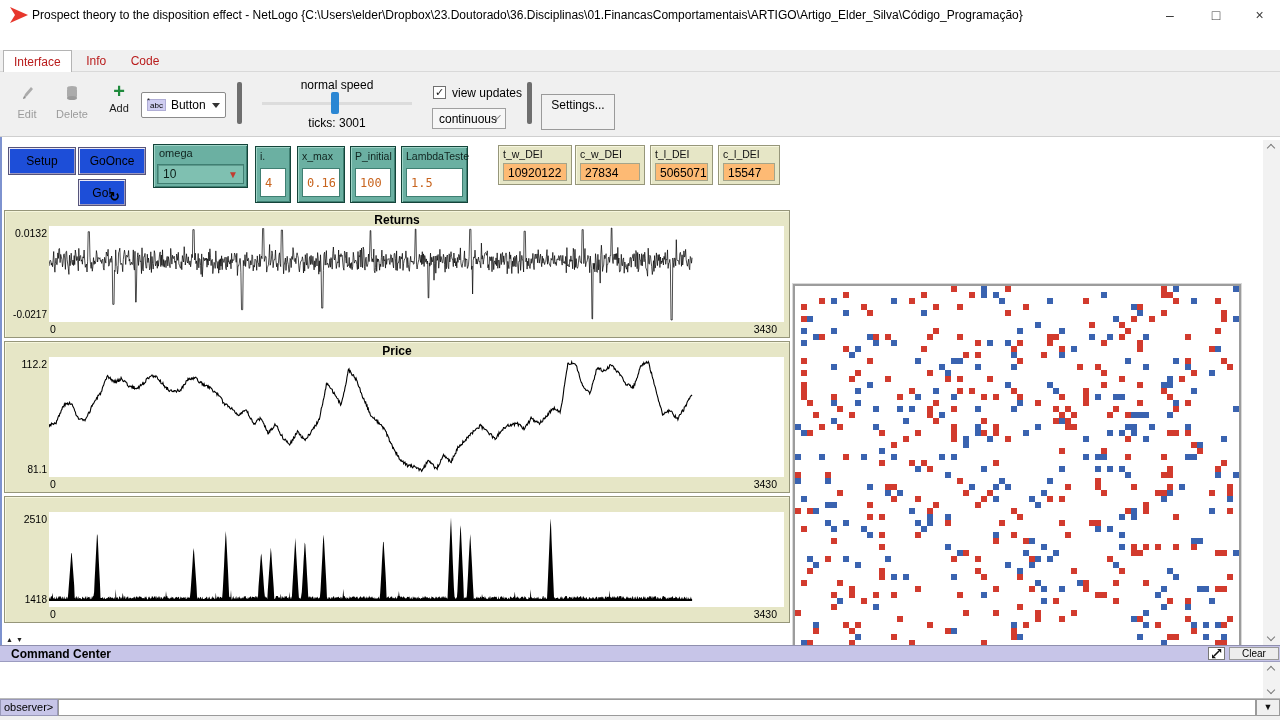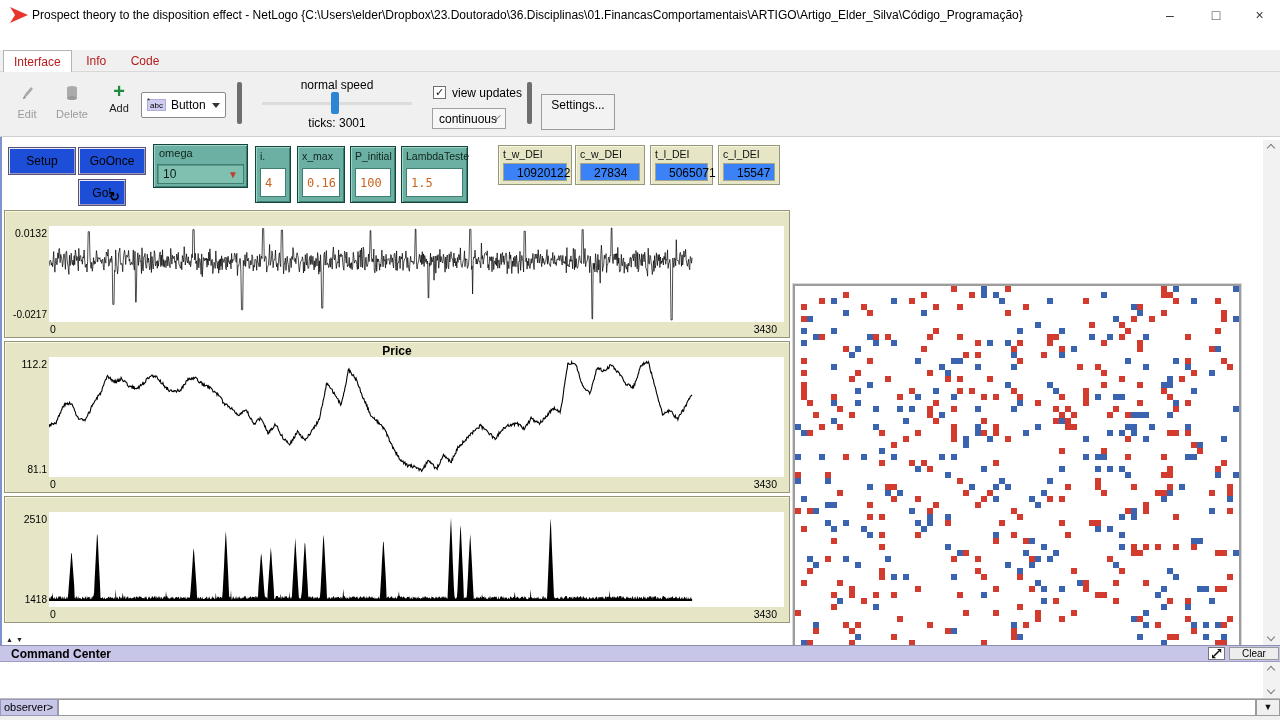--- a/index.html
+++ b/index.html
@@ -57,21 +57,21 @@
   .chooser-label { position:absolute; left:5px; top:2px; font-size:11px; color:#10241f; }
   .chooser-val { position:absolute; left:3px; right:3px; top:19px; bottom:3px; background:#7fc0b1; border:1px solid #3f7f72; box-shadow:inset 1px 1px 0 #5d998c; display:flex; align-items:center; padding:0 5px; font-size:12px; color:#0d1f1a; }
   .chooser-arrow { margin-left:auto; font-size:10px; color:#c23b30; }
 
   .nl-input { position:absolute; top:146px; height:57px; background:#6bb0a2; border:1px solid #14443a; box-shadow:inset 1px 1px 0 #9ed3c6, inset -1px -1px 0 #3f7f72; }
   .nl-input-label { position:absolute; left:4px; top:3px; font-size:10.5px; color:#10241f; white-space:nowrap; }
   .nl-input-box { position:absolute; left:4px; right:4px; top:21px; height:29px; background:#fff; border:1px solid #3f7f72; font-family:"DejaVu Sans Mono", monospace; font-size:12px; color:#c8641e; padding:2px 4px; }
 
   .monitor { position:absolute; top:145px; height:40px; background:#e6e6c6; border:1px solid #96967a; box-shadow:inset 1px 1px 0 #f6f6dd; }
   .mon-label { position:absolute; left:4px; top:2px; font-size:10.5px; color:#111; }
-  .mon-val { position:absolute; left:4px; right:4px; top:17px; height:18px; background:#3b82f6; border:1px solid #a5a58a; font-size:12px; padding:2px 13px; }
+  .mon-val { position:absolute; left:4px; right:4px; top:17px; height:18px; background:#fdba74; border:1px solid #a5a58a; font-size:12px; padding:2px 4px; }
 
   .plot { position:absolute; left:4px; width:786px; background:#e6e6c6; border:1px solid #96967a; box-shadow:inset 1px 1px 0 #f6f6dd; }
   .plot-title { position:absolute; left:0; right:0; top:2px; text-align:center; font-size:12px; font-weight:bold; }
   .plot-area { position:absolute; left:44px; top:15px; right:5px; bottom:15px; background:#fff; }
   .plot-area svg { position:absolute; left:0; top:0; width:100%; height:100%; }
   .ylab-max { position:absolute; left:2px; top:16px; width:40px; text-align:right; font-size:10.5px; }
   .ylab-min { position:absolute; left:2px; bottom:17px; width:40px; text-align:right; font-size:10px; }
   .xlab0 { position:absolute; left:45px; bottom:2px; font-size:10.5px; }
   .xlabmax { position:absolute; right:12px; bottom:2px; font-size:10.5px; }
 
@@ -204,20 +204,21 @@
     <div class="monitor" style="left:650px;top:8px;width:63px">
       <div class="mon-label">t_l_DEI</div>
       <div class="mon-val">5065071</div>
     </div>
     <div class="monitor" style="left:718px;top:8px;width:62px">
       <div class="mon-label">c_l_DEI</div>
       <div class="mon-val">15547</div>
     </div>
 
     <div class="plot" style="top:73px;height:128px">
+      <div class="plot-title">Returns</div>
       <div class="ylab-max">0.0132</div>
       <div class="ylab-min">-0.0217</div>
       <div class="plot-area">
           <svg id="svg-plot-0">
             <polyline points="0.0,40.0 0.6,36.0 1.2,34.2 1.8,34.9 2.3,39.1 2.9,36.9 3.5,40.7 4.1,34.2 4.7,25.5 5.3,40.1 5.9,46.2 6.4,37.5 7.0,32.1 7.6,38.4 8.2,38.7 8.8,26.9 9.4,32.4 9.9,22.8 10.5,22.5 11.1,36.6 11.7,28.4 12.3,31.0 12.9,33.5 13.5,40.9 14.0,37.5 14.6,28.9 15.2,27.8 15.8,33.0 16.4,43.4 17.0,25.7 17.6,25.2 18.1,33.4 18.7,38.0 19.3,42.2 19.9,48.4 20.5,29.2 21.1,39.7 21.7,34.5 22.2,27.2 22.8,36.1 23.4,38.7 24.0,34.0 24.6,39.6 25.2,29.6 25.7,38.6 26.3,24.0 26.9,28.0 27.5,34.5 28.1,30.5 28.7,34.6 29.3,44.8 29.8,22.4 30.4,34.8 31.0,30.4 31.6,29.5 32.2,35.2 32.8,33.8 33.4,38.2 33.9,30.8 34.5,32.1 35.1,24.0 35.7,34.2 36.3,41.3 36.9,39.2 37.4,38.0 38.0,46.0 38.6,35.2 39.2,5.7 39.8,5.7 40.4,5.7 41.0,31.5 41.5,38.4 42.1,42.4 42.7,36.3 43.3,45.2 43.9,40.6 44.5,31.6 45.1,38.4 45.6,34.9 46.2,37.7 46.8,35.6 47.4,24.6 48.0,28.4 48.6,36.0 49.2,31.5 49.7,32.4 50.3,32.9 50.9,31.7 51.5,35.4 52.1,34.4 52.7,37.4 53.2,33.8 53.8,33.0 54.4,41.6 55.0,44.1 55.6,31.3 56.2,34.1 56.8,37.1 57.3,26.0 57.9,28.1 58.5,30.1 59.1,23.3 59.7,40.2 60.3,38.9 60.9,33.3 61.4,32.6 62.0,36.4 62.6,30.0 63.2,34.8 63.8,78.4 64.4,78.4 65.0,78.4 65.5,44.3 66.1,45.5 66.7,23.9 67.3,39.7 67.9,40.3 68.5,47.9 69.0,43.3 69.6,26.6 70.2,25.4 70.8,22.2 71.4,36.7 72.0,38.7 72.6,37.3 73.1,38.0 73.7,45.7 74.3,33.6 74.9,28.1 75.5,24.2 76.1,28.2 76.7,38.5 77.2,30.7 77.8,29.1 78.4,31.2 79.0,29.7 79.6,24.5 80.2,35.1 80.7,33.1 81.3,39.1 81.9,38.2 82.5,36.2 83.1,38.5 83.7,38.2 84.3,23.9 84.8,40.6 85.4,44.1 86.0,25.3 86.6,76.1 87.2,76.1 87.8,42.8 88.4,31.3 88.9,26.8 89.5,39.4 90.1,30.7 90.7,28.9 91.3,35.6 91.9,34.9 92.5,47.6 93.0,21.8 93.6,43.1 94.2,44.9 94.8,30.7 95.4,30.7 96.0,27.4 96.5,37.0 97.1,42.2 97.7,42.0 98.3,28.2 98.9,36.5 99.5,32.0 100.1,37.4 100.6,43.9 101.2,42.5 101.8,25.8 102.4,46.5 103.0,30.5 103.6,37.8 104.2,43.1 104.7,37.7 105.3,24.7 105.9,27.8 106.5,39.9 107.1,37.7 107.7,35.3 108.3,42.3 108.8,34.5 109.4,40.2 110.0,34.2 110.6,28.1 111.2,25.9 111.8,40.6 112.3,29.0 112.9,39.2 113.5,23.8 114.1,40.4 114.7,33.6 115.3,41.2 115.9,34.8 116.4,34.6 117.0,41.6 117.6,33.1 118.2,30.4 118.8,39.9 119.4,30.7 120.0,35.2 120.5,38.9 121.1,41.7 121.7,22.4 122.3,30.8 122.9,38.1 123.5,29.3 124.1,32.5 124.6,32.3 125.2,30.2 125.8,36.5 126.4,35.0 127.0,43.0 127.6,28.0 128.1,29.8 128.7,34.4 129.3,26.3 129.9,37.9 130.5,39.3 131.1,41.2 131.7,42.3 132.2,35.7 132.8,43.7 133.4,29.6 134.0,32.8 134.6,36.0 135.2,20.7 135.8,29.7 136.3,39.0 136.9,34.6 137.5,27.8 138.1,35.1 138.7,37.0 139.3,30.8 139.8,37.5 140.4,38.7 141.0,34.9 141.6,40.8 142.2,36.0 142.8,28.3 143.4,31.6 143.9,3.6 144.5,3.6 145.1,3.6 145.7,34.0 146.3,27.2 146.9,37.6 147.5,34.9 148.0,43.9 148.6,37.0 149.2,27.5 149.8,41.8 150.4,32.5 151.0,33.2 151.6,39.4 152.1,48.4 152.7,27.9 153.3,50.8 153.9,40.6 154.5,31.5 155.1,32.8 155.6,34.8 156.2,32.2 156.8,34.2 157.4,32.0 158.0,41.2 158.6,32.8 159.2,39.1 159.7,26.2 160.3,35.0 160.9,22.8 161.5,31.5 162.1,39.6 162.7,34.0 163.3,33.4 163.8,47.6 164.4,42.0 165.0,36.3 165.6,36.9 166.2,42.4 166.8,24.9 167.4,35.8 167.9,36.2 168.5,42.3 169.1,35.4 169.7,47.2 170.3,33.7 170.9,44.0 171.4,32.8 172.0,40.2 172.6,29.8 173.2,43.7 173.8,32.7 174.4,35.2 175.0,36.5 175.5,34.2 176.1,31.1 176.7,42.3 177.3,43.8 177.9,31.3 178.5,40.9 179.1,30.2 179.6,36.0 180.2,35.5 180.8,38.1 181.4,33.7 182.0,42.8 182.6,27.4 183.1,36.9 183.7,33.5 184.3,34.3 184.9,34.2 185.5,27.1 186.1,28.5 186.7,31.8 187.2,36.3 187.8,27.3 188.4,49.5 189.0,39.8 189.6,39.9 190.2,37.6 190.8,32.5 191.3,32.6 191.9,46.2 192.5,83.7 193.1,83.7 193.7,83.7 194.3,34.4 194.9,39.8 195.4,38.5 196.0,28.7 196.6,40.5 197.2,32.9 197.8,26.3 198.4,35.0 198.9,32.8 199.5,32.3 200.1,42.4 200.7,42.1 201.3,34.6 201.9,39.0 202.5,37.8 203.0,28.8 203.6,30.3 204.2,44.9 204.8,39.3 205.4,41.1 206.0,33.2 206.6,34.2 207.1,34.5 207.7,44.3 208.3,29.9 208.9,36.7 209.5,37.2 210.1,40.8 210.7,28.3 211.2,40.5 211.8,32.4 212.4,30.1 213.0,32.7 213.6,2.5 214.2,2.5 214.7,2.5 215.3,35.4 215.9,32.8 216.5,30.2 217.1,30.7 217.7,46.1 218.3,41.0 218.8,40.5 219.4,38.8 220.0,31.5 220.6,18.5 221.2,39.2 221.8,36.6 222.4,33.2 222.9,24.9 223.5,27.4 224.1,41.7 224.7,35.5 225.3,33.4 225.9,33.5 226.5,24.0 227.0,34.7 227.6,40.8 228.2,37.3 228.8,44.6 229.4,37.6 230.0,29.2 230.5,26.8 231.1,37.4 231.7,40.6 232.3,4.1 232.9,4.1 233.5,4.1 234.1,34.9 234.6,47.8 235.2,39.2 235.8,35.9 236.4,32.0 237.0,44.4 237.6,36.6 238.2,30.3 238.7,35.8 239.3,38.5 239.9,46.3 240.5,45.3 241.1,32.4 241.7,34.1 242.2,41.6 242.8,30.5 243.4,33.4 244.0,21.6 244.6,26.9 245.2,34.4 245.8,35.6 246.3,32.3 246.9,37.7 247.5,29.5 248.1,26.8 248.7,29.5 249.3,32.2 249.9,42.2 250.4,45.9 251.0,39.5 251.6,35.9 252.2,34.7 252.8,34.8 253.4,30.8 254.0,34.0 254.5,47.0 255.1,36.2 255.7,45.1 256.3,28.7 256.9,35.0 257.5,39.1 258.0,27.3 258.6,39.2 259.2,42.6 259.8,41.2 260.4,31.8 261.0,30.4 261.6,38.6 262.1,29.4 262.7,37.0 263.3,38.5 263.9,30.3 264.5,37.9 265.1,43.9 265.7,34.8 266.2,41.2 266.8,32.3 267.4,32.7 268.0,40.0 268.6,26.6 269.2,32.2 269.8,48.2 270.3,34.8 270.9,45.7 271.5,28.8 272.1,43.0 272.7,82.1 273.3,82.1 273.8,82.1 274.4,44.6 275.0,28.3 275.6,26.2 276.2,39.1 276.8,32.2 277.4,24.6 277.9,38.8 278.5,37.1 279.1,38.0 279.7,41.6 280.3,39.7 280.9,32.8 281.5,41.2 282.0,31.6 282.6,34.3 283.2,43.1 283.8,27.2 284.4,21.0 285.0,32.2 285.5,34.0 286.1,28.5 286.7,32.9 287.3,42.5 287.9,38.0 288.5,35.8 289.1,36.8 289.6,24.0 290.2,41.3 290.8,28.9 291.4,30.6 292.0,27.7 292.6,30.4 293.2,29.3 293.7,36.1 294.3,41.6 294.9,44.2 295.5,25.2 296.1,26.4 296.7,32.5 297.3,37.1 297.8,26.0 298.4,40.8 299.0,38.9 299.6,39.4 300.2,31.4 300.8,41.6 301.3,37.4 301.9,42.5 302.5,36.6 303.1,43.7 303.7,40.4 304.3,26.3 304.9,31.4 305.4,37.1 306.0,35.4 306.6,34.0 307.2,35.1 307.8,38.4 308.4,43.5 309.0,25.5 309.5,42.8 310.1,29.6 310.7,30.7 311.3,24.0 311.9,41.0 312.5,22.1 313.1,34.9 313.6,41.7 314.2,21.1 314.8,23.8 315.4,40.3 316.0,44.1 316.6,32.9 317.1,31.2 317.7,40.3 318.3,40.5 318.9,37.4 319.5,28.0 320.1,35.6 320.7,24.1 321.2,4.6 321.8,4.6 322.4,30.8 323.0,35.6 323.6,32.8 324.2,36.1 324.8,23.0 325.3,44.6 325.9,46.8 326.5,41.5 327.1,29.4 327.7,45.3 328.3,32.7 328.8,35.8 329.4,33.1 330.0,35.7 330.6,44.2 331.2,38.0 331.8,40.6 332.4,31.4 332.9,24.1 333.5,35.5 334.1,40.8 334.7,30.0 335.3,34.8 335.9,33.7 336.5,42.1 337.0,28.3 337.6,38.4 338.2,33.6 338.8,32.9 339.4,33.3 340.0,32.5 340.6,38.2 341.1,38.6 341.7,28.5 342.3,29.1 342.9,36.3 343.5,31.9 344.1,38.9 344.6,41.9 345.2,27.7 345.8,27.3 346.4,32.4 347.0,44.2 347.6,24.9 348.2,44.6 348.7,37.1 349.3,37.0 349.9,34.9 350.5,30.2 351.1,42.6 351.7,30.6 352.3,31.0 352.8,33.1 353.4,27.3 354.0,44.4 354.6,37.4 355.2,34.2 355.8,32.9 356.4,32.1 356.9,24.9 357.5,32.7 358.1,41.7 358.7,31.6 359.3,38.3 359.9,43.6 360.4,45.3 361.0,36.3 361.6,30.3 362.2,35.9 362.8,35.0 363.4,36.3 364.0,35.1 364.5,38.3 365.1,37.4 365.7,30.0 366.3,3.1 366.9,3.1 367.5,38.4 368.1,43.0 368.6,39.2 369.2,36.2 369.8,33.6 370.4,28.3 371.0,32.5 371.6,36.4 372.2,29.1 372.7,38.7 373.3,25.7 373.9,37.9 374.5,27.9 375.1,40.5 375.7,29.5 376.2,31.8 376.8,36.2 377.4,32.9 378.0,37.8 378.6,35.0 379.2,71.9 379.8,71.9 380.3,36.9 380.9,40.2 381.5,27.1 382.1,38.8 382.7,31.3 383.3,35.9 383.9,33.4 384.4,30.3 385.0,54.2 385.6,37.2 386.2,30.0 386.8,47.2 387.4,35.3 387.9,29.7 388.5,34.3 389.1,28.5 389.7,42.2 390.3,36.2 390.9,23.3 391.5,36.0 392.0,30.5 392.6,32.9 393.2,36.6 393.8,36.9 394.4,28.3 395.0,31.6 395.6,38.7 396.1,46.2 396.7,31.0 397.3,42.8 397.9,29.8 398.5,29.0 399.1,40.9 399.7,42.7 400.2,27.8 400.8,36.0 401.4,31.7 402.0,25.7 402.6,30.6 403.2,33.3 403.7,33.0 404.3,40.6 404.9,27.0 405.5,36.9 406.1,32.3 406.7,40.0 407.3,35.6 407.8,41.9 408.4,31.5 409.0,36.4 409.6,28.5 410.2,28.8 410.8,34.0 411.4,21.9 411.9,36.7 412.5,40.2 413.1,41.4 413.7,37.2 414.3,34.3 414.9,33.7 415.5,24.9 416.0,40.7 416.6,32.5 417.2,33.8 417.8,33.1 418.4,42.4 419.0,40.6 419.5,38.8 420.1,30.7 420.7,3.3 421.3,3.3 421.9,3.3 422.5,43.4 423.1,40.0 423.6,68.0 424.2,34.5 424.8,30.9 425.4,32.1 426.0,24.1 426.6,31.5 427.2,38.0 427.7,32.9 428.3,38.1 428.9,34.1 429.5,31.1 430.1,35.7 430.7,35.3 431.2,38.3 431.8,41.8 432.4,17.1 433.0,33.1 433.6,29.6 434.2,38.2 434.8,33.5 435.3,30.7 435.9,27.1 436.5,26.5 437.1,27.4 437.7,29.3 438.3,24.8 438.9,41.8 439.4,38.6 440.0,44.1 440.6,30.8 441.2,31.0 441.8,34.8 442.4,30.7 443.0,45.7 443.5,33.9 444.1,30.7 444.7,43.6 445.3,36.0 445.9,34.8 446.5,38.3 447.0,31.9 447.6,39.7 448.2,26.9 448.8,42.3 449.4,34.5 450.0,34.0 450.6,42.1 451.1,34.9 451.7,27.7 452.3,38.6 452.9,28.7 453.5,26.5 454.1,36.3 454.7,29.9 455.2,38.6 455.8,35.3 456.4,29.2 457.0,26.9 457.6,28.7 458.2,47.8 458.8,35.4 459.3,38.5 459.9,42.6 460.5,25.9 461.1,32.8 461.7,28.9 462.3,39.7 462.8,47.5 463.4,35.1 464.0,40.6 464.6,31.5 465.2,40.3 465.8,30.1 466.4,31.5 466.9,40.8 467.5,29.1 468.1,37.1 468.7,38.7 469.3,47.4 469.9,35.2 470.5,35.3 471.0,25.3 471.6,44.4 472.2,35.9 472.8,29.4 473.4,32.7 474.0,35.7 474.6,46.0 475.1,5.2 475.7,5.2 476.3,5.2 476.9,35.8 477.5,32.1 478.1,43.1 478.6,35.2 479.2,39.8 479.8,32.3 480.4,40.2 481.0,42.5 481.6,37.4 482.2,32.7 482.7,37.3 483.3,35.1 483.9,27.4 484.5,39.3 485.1,43.6 485.7,30.4 486.3,28.0 486.8,32.7 487.4,32.1 488.0,27.9 488.6,36.8 489.2,23.7 489.8,32.5 490.3,37.1 490.9,31.9 491.5,28.1 492.1,35.7 492.7,40.7 493.3,30.1 493.9,37.2 494.4,32.5 495.0,35.2 495.6,38.6 496.2,36.3 496.8,35.3 497.4,30.5 498.0,23.6 498.5,38.2 499.1,29.7 499.7,35.7 500.3,38.0 500.9,39.2 501.5,40.6 502.1,32.4 502.6,33.8 503.2,34.2 503.8,26.4 504.4,37.5 505.0,37.2 505.6,29.6 506.1,38.1 506.7,36.3 507.3,39.5 507.9,33.2 508.5,32.9 509.1,34.1 509.7,29.6 510.2,30.3 510.8,34.7 511.4,29.8 512.0,29.3 512.6,35.8 513.2,39.1 513.8,29.4 514.3,36.1 514.9,37.1 515.5,35.6 516.1,37.8 516.7,30.4 517.3,46.8 517.9,21.6 518.4,39.9 519.0,38.8 519.6,38.9 520.2,41.0 520.8,33.5 521.4,35.4 521.9,29.9 522.5,35.2 523.1,34.2 523.7,42.8 524.3,22.3 524.9,26.7 525.5,43.7 526.0,23.3 526.6,41.4 527.2,32.6 527.8,40.8 528.4,42.3 529.0,40.4 529.6,35.0 530.1,30.3 530.7,29.8 531.3,36.2 531.9,35.9 532.5,37.5 533.1,3.6 533.6,3.6 534.2,3.6 534.8,37.6 535.4,32.0 536.0,22.5 536.6,40.7 537.2,36.8 537.7,36.3 538.3,34.2 538.9,29.4 539.5,31.5 540.1,33.2 540.7,46.7 541.3,30.0 541.8,37.0 542.4,42.3 543.0,92.9 543.6,92.9 544.2,37.2 544.8,43.2 545.4,37.3 545.9,45.9 546.5,27.7 547.1,34.2 547.7,45.8 548.3,46.4 548.9,28.3 549.4,43.9 550.0,33.7 550.6,41.0 551.2,57.1 551.8,29.2 552.4,19.2 553.0,28.7 553.5,45.4 554.1,41.1 554.7,39.1 555.3,29.2 555.9,32.7 556.5,31.4 557.1,27.7 557.6,46.6 558.2,38.4 558.8,38.4 559.4,31.5 560.0,31.1 560.6,36.4 561.2,29.4 561.7,29.6 562.3,2.0 562.9,2.0 563.5,34.1 564.1,37.5 564.7,30.2 565.2,28.0 565.8,33.6 566.4,27.8 567.0,33.7 567.6,27.5 568.2,39.6 568.8,21.4 569.3,37.4 569.9,32.0 570.5,45.9 571.1,45.6 571.7,43.2 572.3,28.3 572.9,38.9 573.4,39.9 574.0,33.3 574.6,31.9 575.2,47.2 575.8,36.0 576.4,39.9 577.0,41.6 577.5,43.2 578.1,38.4 578.7,46.2 579.3,37.1 579.9,40.0 580.5,37.7 581.0,31.5 581.6,31.4 582.2,41.2 582.8,31.9 583.4,31.7 584.0,28.3 584.6,35.0 585.1,27.6 585.7,28.5 586.3,40.7 586.9,24.5 587.5,27.3 588.1,42.7 588.7,26.5 589.2,45.8 589.8,42.9 590.4,28.0 591.0,33.9 591.6,34.2 592.2,39.4 592.7,27.7 593.3,39.9 593.9,29.1 594.5,28.6 595.1,35.8 595.7,26.2 596.3,32.7 596.8,41.9 597.4,43.0 598.0,45.2 598.6,50.2 599.2,22.2 599.8,37.6 600.4,38.1 600.9,29.3 601.5,30.1 602.1,36.0 602.7,40.5 603.3,48.5 603.9,44.4 604.5,34.7 605.0,45.4 605.6,29.6 606.2,42.1 606.8,38.8 607.4,26.9 608.0,33.6 608.5,39.6 609.1,28.7 609.7,34.6 610.3,28.5 610.9,41.5 611.5,31.0 612.1,37.9 612.6,35.1 613.2,36.4 613.8,32.0 614.4,39.0 615.0,30.4 615.6,33.4 616.2,26.5 616.7,38.3 617.3,33.4 617.9,33.9 618.5,23.9 619.1,42.4 619.7,37.1 620.3,36.6 620.8,33.4 621.4,40.1 622.0,94.0 622.6,94.0 623.2,94.0 623.8,32.0 624.3,36.6 624.9,41.4 625.5,31.9 626.1,32.7 626.7,39.8 627.3,13.7 627.9,33.4 628.4,34.5 629.0,34.1 629.6,34.9 630.2,38.5 630.8,27.8 631.4,26.3 632.0,31.4 632.5,40.3 633.1,28.8 633.7,39.0 634.3,33.2 634.9,24.9 635.5,31.1 636.0,30.1 636.6,23.4 637.2,33.7 637.8,37.7 638.4,40.2 639.0,36.7 639.6,33.2 640.1,41.1 640.7,43.7 641.3,30.5 641.9,31.8 642.5,37.2 643.1,31.8" fill="none" stroke="#000" stroke-width="0.7"></polyline>
           </svg>
         </div>
       <div class="xlab0">0</div>
       <div class="xlabmax">3430</div>
     </div>

